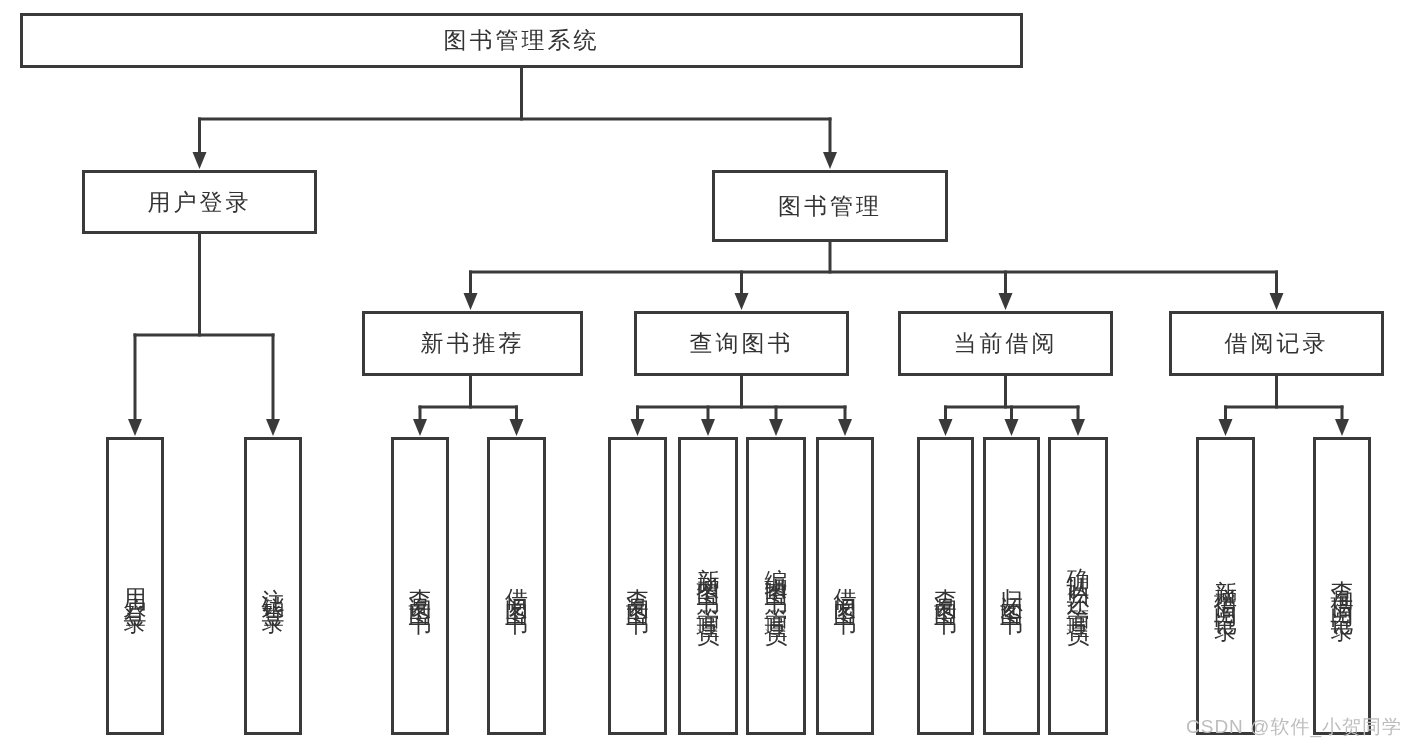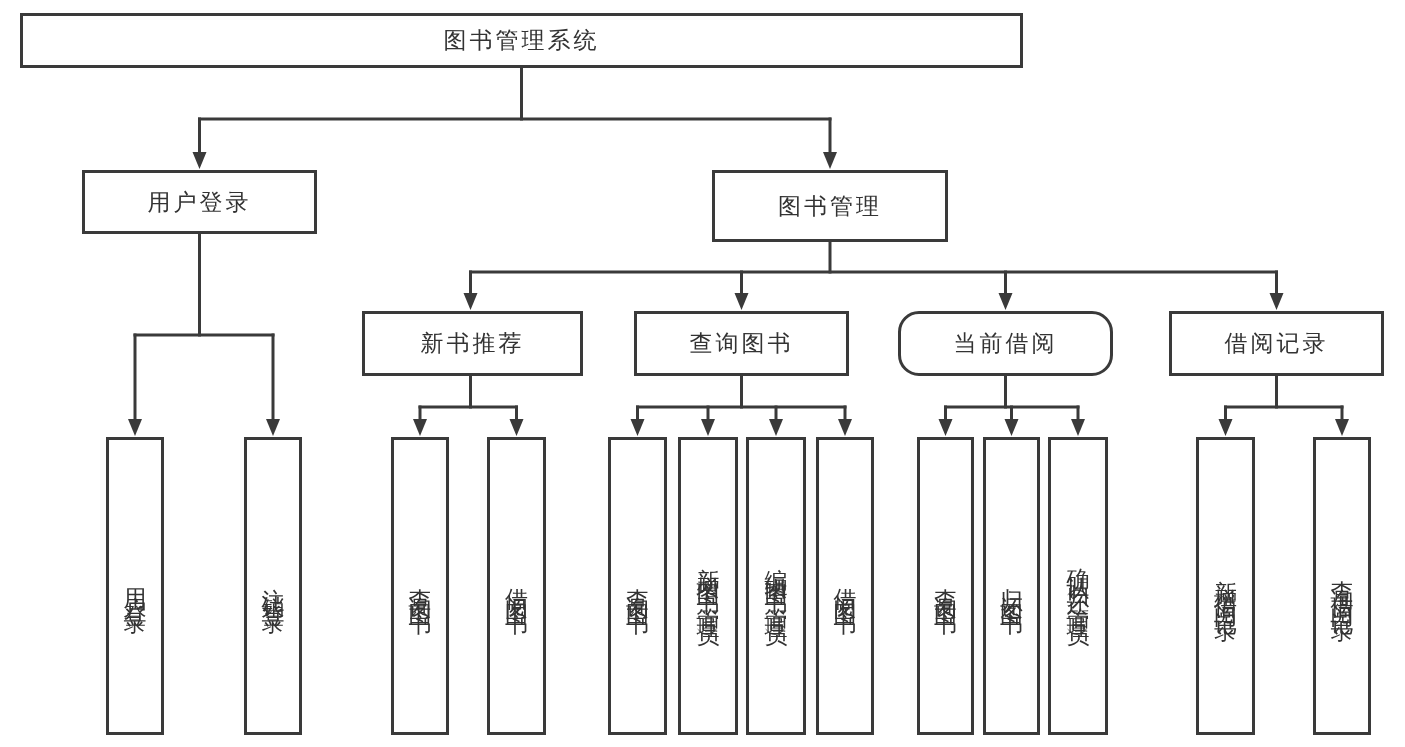--- a/index.html
+++ b/index.html
@@ -111,29 +111,30 @@
       <polygon points="1218.5,419 1232.5,419 1225.5,436" fill="#3a3a3a"></polygon>
       <line x1="1342" y1="407" x2="1342" y2="424" stroke="#3a3a3a" stroke-width="3" stroke-linecap="square"></line>
       <polygon points="1335,419 1349,419 1342,436" fill="#3a3a3a"></polygon>
     </svg>
   <div id="nodes">
       <div class="node h-box" style="left: 20px; top: 13px; width: 1003px; height: 55px;">图书管理系统</div>
       <div class="node h-box" style="left: 82px; top: 170px; width: 235px; height: 64px;">用户登录</div>
       <div class="node h-box" style="left: 712px; top: 170px; width: 236px; height: 72px;">图书管理</div>
       <div class="node h-box" style="left: 362px; top: 311px; width: 221px; height: 65px;">新书推荐</div>
       <div class="node h-box" style="left: 634px; top: 311px; width: 215px; height: 65px;">查询图书</div>
-      <div class="node h-box" style="left: 898px; top: 311px; width: 215px; height: 65px; border-radius: 21px;">当前借阅</div>
+      <div class="node h-box" style="left: 898px; top: 311px; width: 215px; height: 65px;">当前借阅</div>
       <div class="node h-box" style="left: 1169px; top: 311px; width: 215px; height: 65px;">借阅记录</div>
       <div class="node v-box" style="left: 106px; top: 437px; width: 58px; height: 298px;">用户登录</div>
       <div class="node v-box" style="left: 244px; top: 437px; width: 58px; height: 298px;">注销登录</div>
       <div class="node v-box" style="left: 391px; top: 437px; width: 58px; height: 298px;">查询图书</div>
       <div class="node v-box" style="left: 487px; top: 437px; width: 59px; height: 298px;">借阅图书</div>
       <div class="node v-box" style="left: 608px; top: 437px; width: 59px; height: 298px;">查询图书</div>
       <div class="node v-box" style="left: 678px; top: 437px; width: 60px; height: 298px;">新增图书（管理员）</div>
       <div class="node v-box" style="left: 746px; top: 437px; width: 60px; height: 298px;">编辑图书（管理员）</div>
       <div class="node v-box" style="left: 816px; top: 437px; width: 58px; height: 298px;">借阅图书</div>
       <div class="node v-box" style="left: 917px; top: 437px; width: 57px; height: 298px;">查询图书</div>
       <div class="node v-box" style="left: 983px; top: 437px; width: 57px; height: 298px;">归还图书</div>
       <div class="node v-box" style="left: 1048px; top: 437px; width: 60px; height: 298px;">确认归还（管理员）</div>
       <div class="node v-box" style="left: 1196px; top: 437px; width: 59px; height: 298px;">新增借阅记录</div>
       <div class="node v-box" style="left: 1313px; top: 437px; width: 58px; height: 298px;">查询借阅记录</div>
     </div>
+  <div class="watermark">CSDN @软件_小贺同学</div>
 </div>
 
 </body></html>

